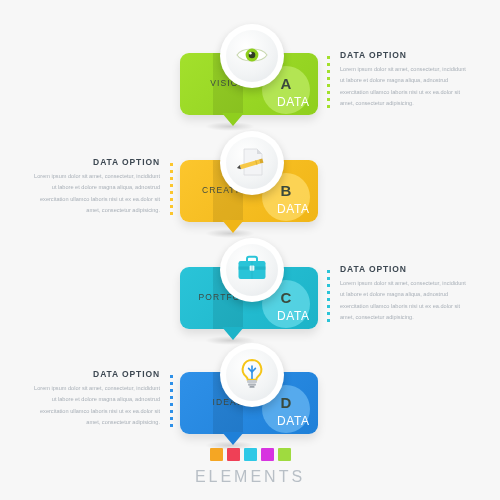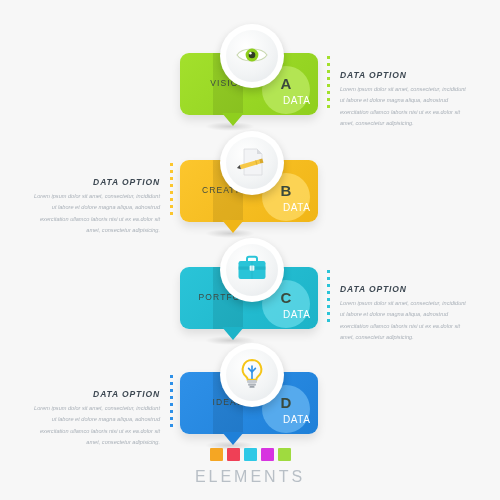--- a/index.html
+++ b/index.html
@@ -56,41 +56,41 @@
     position:absolute;left:262px;top:48px;width:48px;height:48px;
     border-radius:50%;
   }
   .letter{
     position:absolute;left:262px;top:57px;width:48px;
     text-align:center;
     font-size:15px;font-weight:bold;
     color:#3b4a3d;
   }
   .data-label{
-    position:absolute;left:283px;top:77px;width:60px;
-    font-size:10px;letter-spacing:.6px;
+    position:absolute;left:277px;top:77px;width:60px;
+    font-size:12px;letter-spacing:.6px;
     color:#ffffff;
     white-space:nowrap;
   }
 
   
   .medal{
     position:absolute;left:220px;top:6px;width:64px;height:64px;
     border-radius:50%;
     background:#ffffff;
     box-shadow:0 4px 9px rgba(0,0,0,.18);
   }
   .medal-inner{
     position:absolute;left:6px;top:6px;width:52px;height:52px;
     border-radius:50%;
   }
   .medal-svg{position:absolute;left:15px;top:14px;width:34px;height:34px;}
 
   
-  .txtblk{position:absolute;top:52px;width:128px;font-style:italic;}
+  .txtblk{position:absolute;top:32px;width:128px;}
   .txtblk.right{left:340px;text-align:left;}
   .txtblk.left{left:32px;text-align:right;}
   .txt-head{
     font-size:8.5px;font-weight:bold;letter-spacing:.9px;
     color:#3d4852;margin-bottom:4px;
   }
   .txt-body{
     font-size:5.6px;line-height:2.05;
     color:#a9b0b8;
   }

